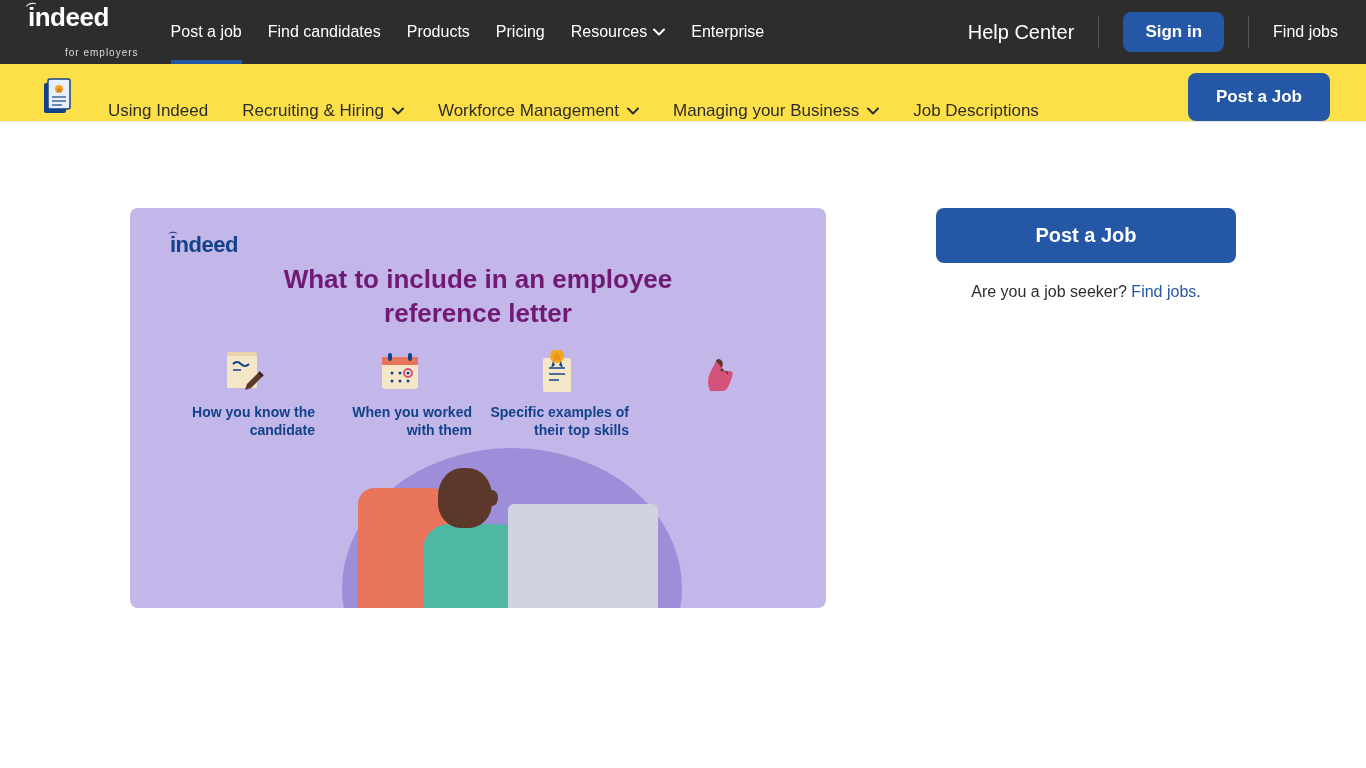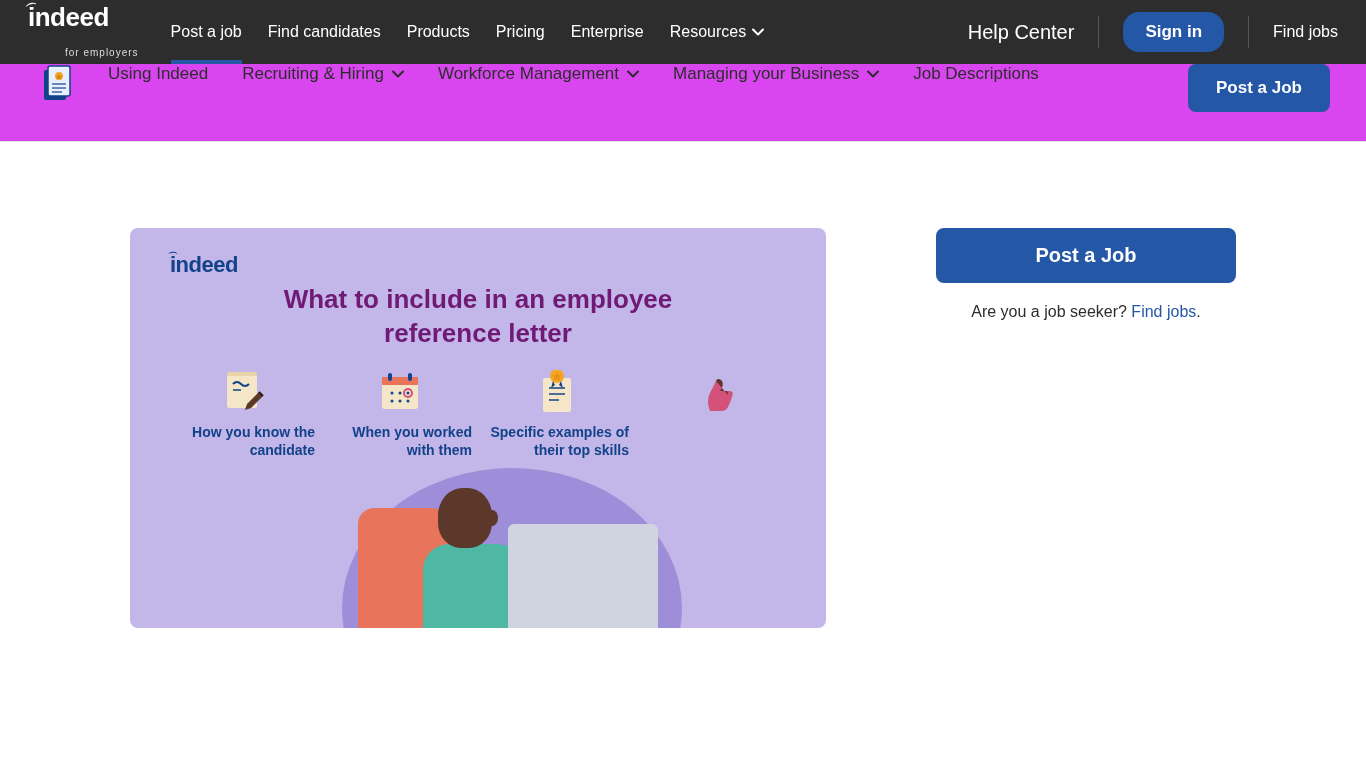--- a/index.html
+++ b/index.html
@@ -11,25 +11,25 @@
 .logo-main { font-size: 26px; font-weight: 700; letter-spacing: -0.5px; line-height: 0.9; position: relative; }
 .logo-main .arc { position: absolute; left: -2px; top: -2px; font-size: 12px; transform: rotate(-15deg); }
 .logo-sub { font-size: 10px; letter-spacing: 1px; margin-top: 18px; color: #ddd; padding-left: 37px; }
 .topnav-links { display: flex; gap: 26px; align-items: center; height: 100%; }
 .topnav-item { font-size: 16px; color: #fff; cursor: pointer; height: 100%; display: flex; align-items: center; position: relative; border-bottom: 4px solid transparent; padding-top:4px; }
 .topnav-item.active { border-bottom-color: #2557a7; }
 .chevron { margin-left: 6px; font-size: 11px; display: inline-block; }
 .topnav-right { margin-left: auto; display: flex; align-items: center; gap: 0; }
 .help-center { font-size: 20px; cursor: pointer; padding: 0 24px; }
 .vdiv { width: 1px; height: 32px; background: #555; }
-.signin-btn { background: #2557a7; color: #fff; font-weight: 700; font-size: 17px; border: none; border-radius: 16px; padding: 10px 22px; margin: 0 24px; cursor: pointer; }
+.signin-btn { background: #2557a7; color: #fff; font-weight: 700; font-size: 17px; border: none; border-radius: 8px; padding: 10px 22px; margin: 0 24px; cursor: pointer; }
 .find-jobs-link { font-size: 16px; cursor: pointer; padding-left: 24px; }
 
 
-.subnav { background: #d946ef; border-bottom: 1px solid #e4e2e0; height: 78px; display: flex; align-items: flex-start; padding: 0 36px; }
+.subnav { background: #fde047; border-bottom: 1px solid #e4e2e0; height: 58px; display: flex; align-items: flex-end; padding: 0 36px; }
 .subnav-icon { width: 44px; height: 44px; margin-right: 28px; display: flex; align-items: center; justify-content: center; }
 .subnav-links { display: flex; gap: 34px; align-items: center; }
 .subnav-item { font-size: 17px; color: #2d2d2d; cursor: pointer; display: flex; align-items: center; }
 .subnav-item .chev { margin-left: 8px; font-size: 12px; color: #2d2d2d; }
 .subnav-cta { margin-left: auto; background: #2557a7; color: #fff; font-weight: 700; font-size: 17px; border: none; border-radius: 8px; padding: 14px 28px; cursor: pointer; }
 
 
 .main { display: flex; padding: 86px 130px 0 130px; gap: 110px; }
 .article-col { flex: 1; max-width: 702px; }
 .aside-col { width: 300px; flex: 0 0 300px; }
@@ -77,30 +77,30 @@
     <div class="topnav-item">
         <span>Find candidates</span>
       </div>
     <div class="topnav-item">
         <span>Products</span>
       </div>
     <div class="topnav-item">
         <span>Pricing</span>
       </div>
     <div class="topnav-item">
-        <span>Enterprise</span>
-      </div>
-    <div class="topnav-item">
       <span>Resources</span>
       <span class="chevron">
         <svg width="12" height="8" viewBox="0 0 12 8">
             <path d="M1 1.5 L6 6.5 L11 1.5" stroke="#fff" stroke-width="2" fill="none" stroke-linecap="round" stroke-linejoin="round"></path>
           </svg>
       </span>
     </div>
+    <div class="topnav-item">
+        <span>Enterprise</span>
+      </div>
   </div>
   <div class="topnav-right">
     <div class="help-center">Help Center</div>
     <div class="vdiv"></div>
     <button class="signin-btn">Sign in</button>
     <div class="vdiv"></div>
     <div class="find-jobs-link">Find jobs</div>
   </div>
 </nav>
 

